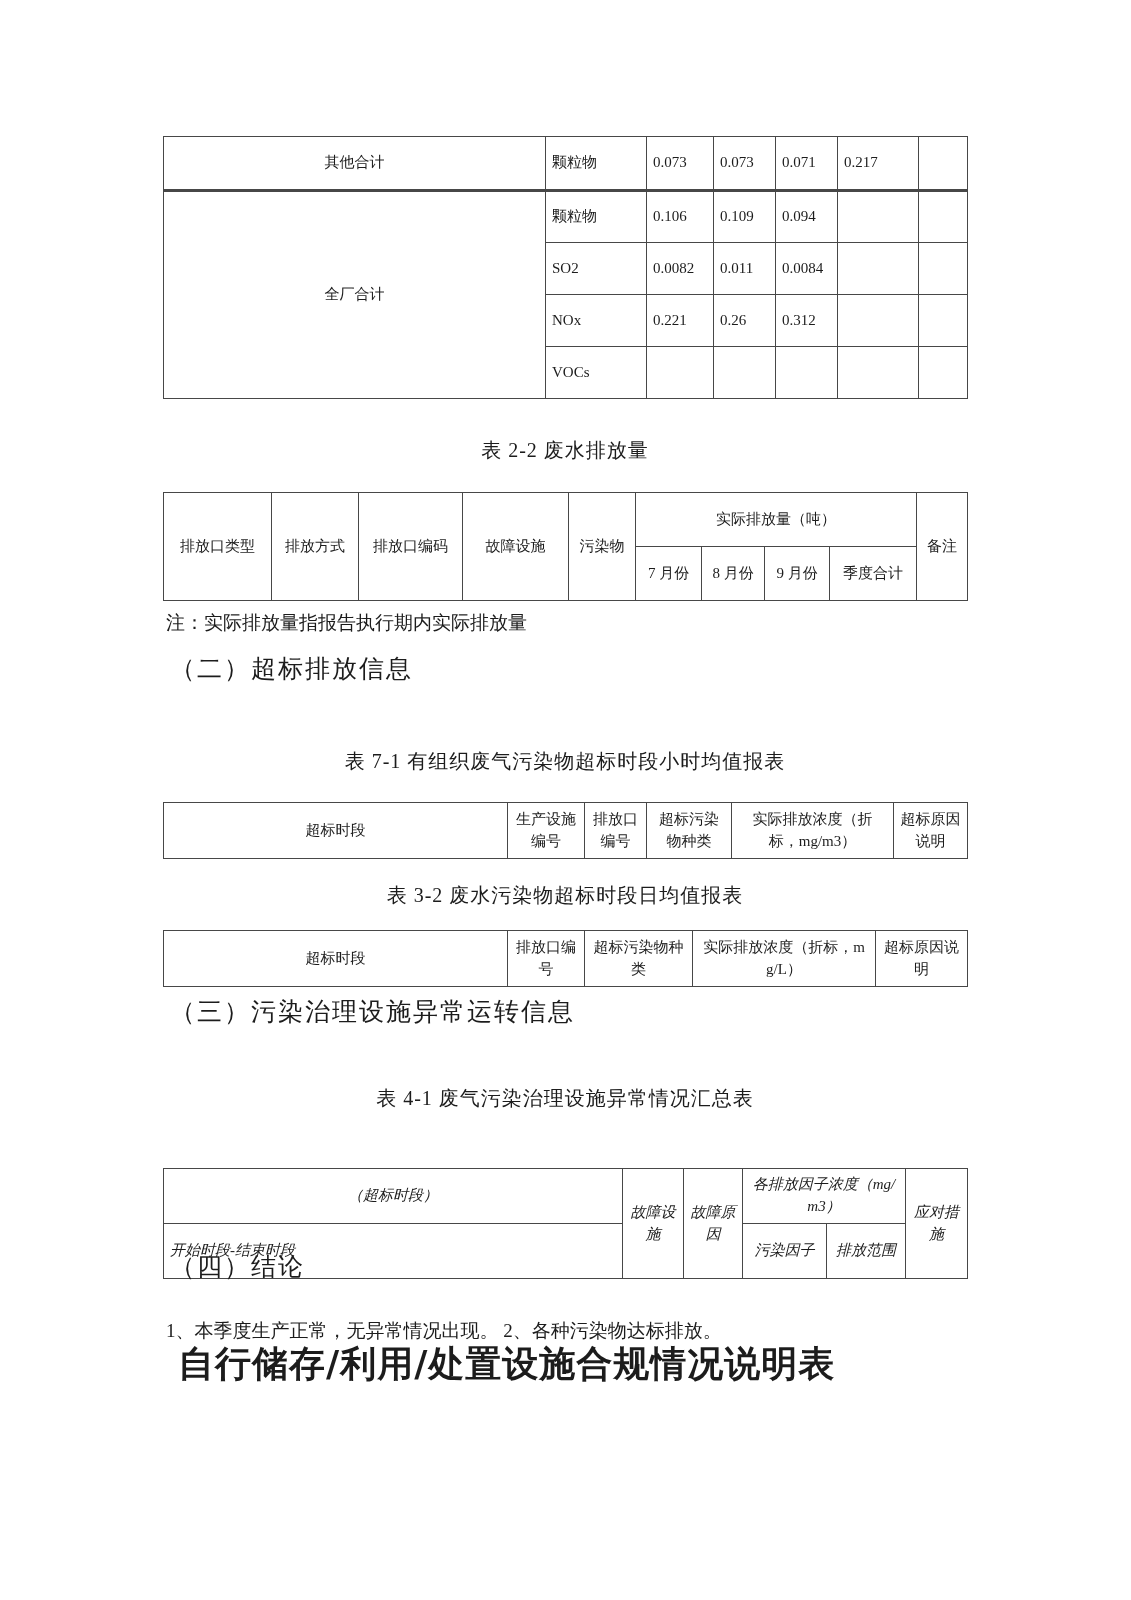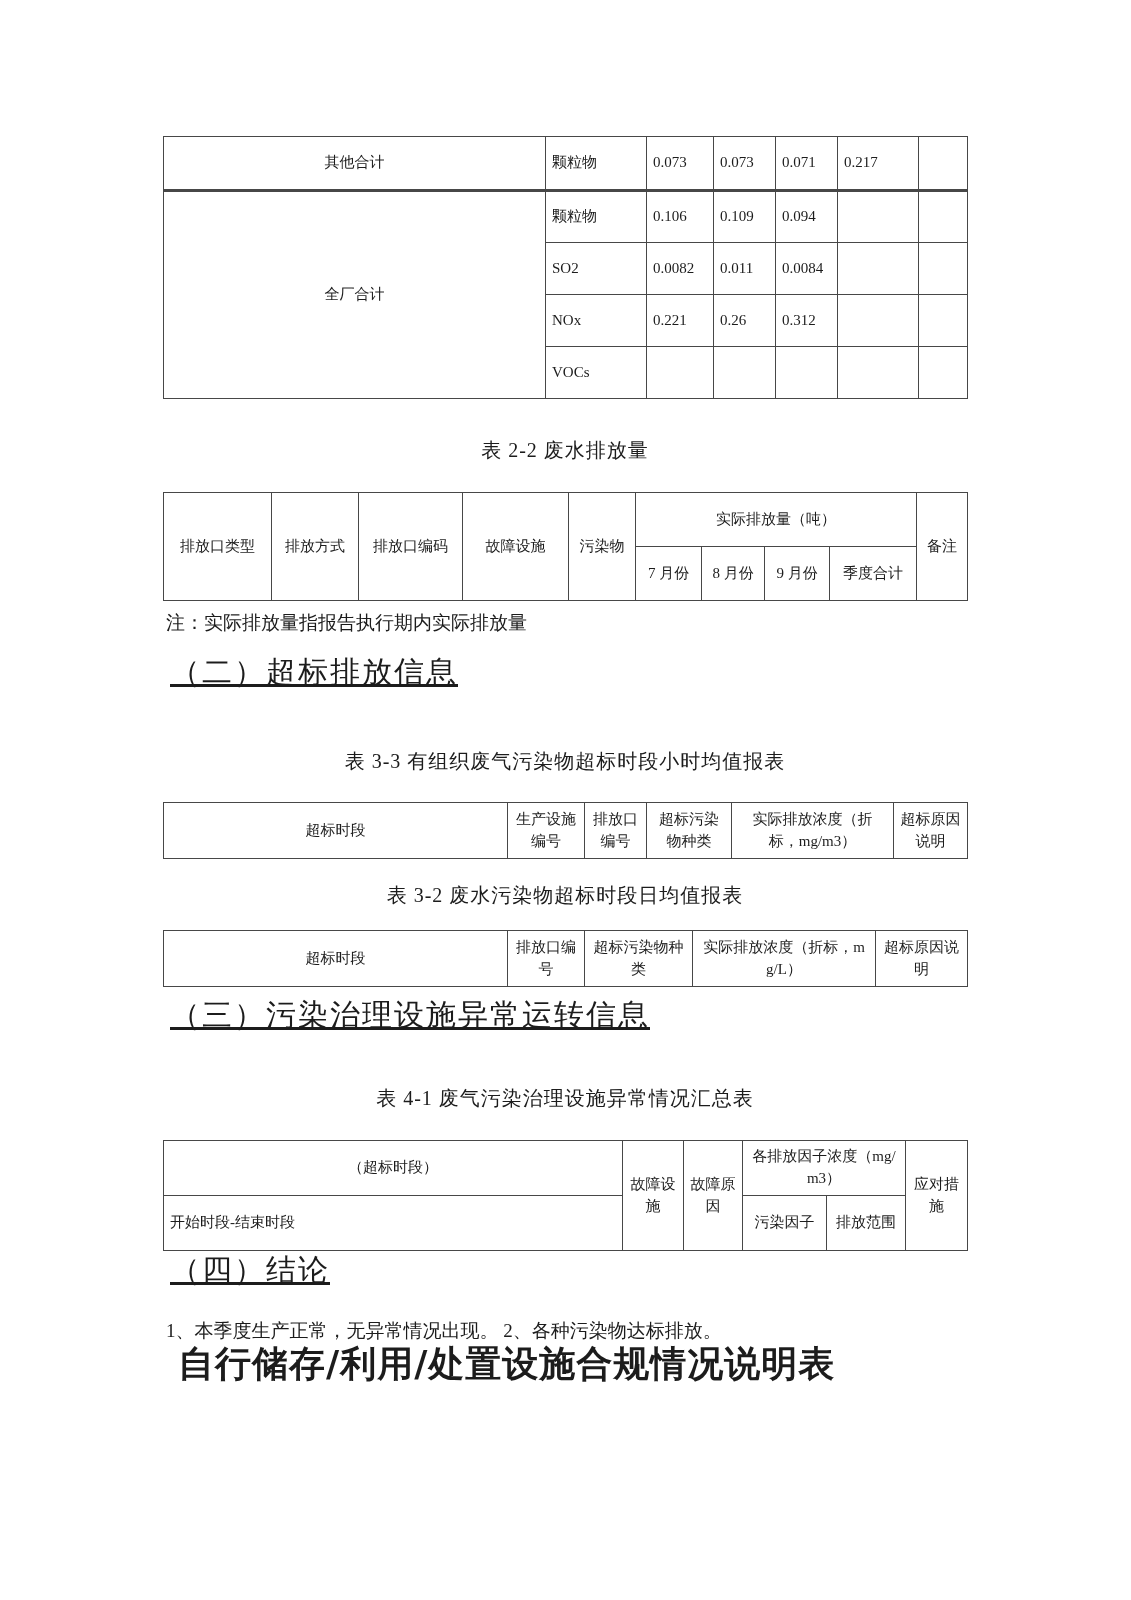--- a/index.html
+++ b/index.html
@@ -21,23 +21,22 @@
   .gas-table tr { height:52px; }
   .gas-table tr.first { height:54px; }
   .two-row-table tr { height:54px; }
   .single-row-table tr { height:56px; }
   .t41 tr { height:55px; }
   .table-title {
     left:163px; width:804px; text-align:center; font-size:20px;
     letter-spacing:1px; white-space:nowrap;
   }
   .section-heading {
-    left:170px; font-size:30px; letter-spacing:2px; font-weight:400;
+    left:170px; font-size:25px; letter-spacing:2px; font-weight:400;
     white-space:nowrap;
-    text-decoration:underline;
   }
   .small-text { font-size:19px; white-space:nowrap; }
   .footer-title {
     left:178px; font-size:36px; font-weight:700; letter-spacing:1px;
     font-family:"DejaVu Sans","Liberation Sans",sans-serif; white-space:nowrap;
   }
 </style>
 </head>
 <body>
 
@@ -134,21 +133,21 @@
         <td class="center">季度合计</td>
       </tr>
     </tbody>
       </table>
   </div>
 
   <div class="abs small-text" style="top:610px; left:166px;">注：实际排放量指报告执行期内实际排放量</div>
 
   <div class="abs section-heading" style="top:652px;">（二）超标排放信息</div>
 
-  <div class="abs table-title" style="top:748px;">表 3-3 有组织废气污染物超标时段小时均值报表</div>
+  <div class="abs table-title" style="top:748px;">表 7-1 有组织废气污染物超标时段小时均值报表</div>
 
   <div class="abs" style="top:802px; left:163px;">
     <table class="doc-table single-row-table">
       <colgroup>
         <col style="width:344px">
           <col style="width:77px">
           <col style="width:62px">
         <col style="width:85px">
           <col style="width:162px">
           <col style="width:74px">
@@ -186,21 +185,21 @@
         <td class="center">超标原因说明</td>
       </tr>
     </tbody>
       </table>
   </div>
 
   <div class="abs section-heading" style="top:995px;">（三）污染治理设施异常运转信息</div>
 
   <div class="abs table-title" style="top:1085px;">表 4-1 废气污染治理设施异常情况汇总表</div>
 
-  <div class="abs" style="top:1140px; left:163px;">
+  <div class="abs" style="top:1168px; left:163px;font-style:italic;">
     <table class="doc-table t41">
       <colgroup>
         <col style="width:459px">
           <col style="width:61px">
           <col style="width:59px">
         <col style="width:84px">
           <col style="width:79px">
           <col style="width:62px">
       </colgroup>
       <tbody>

